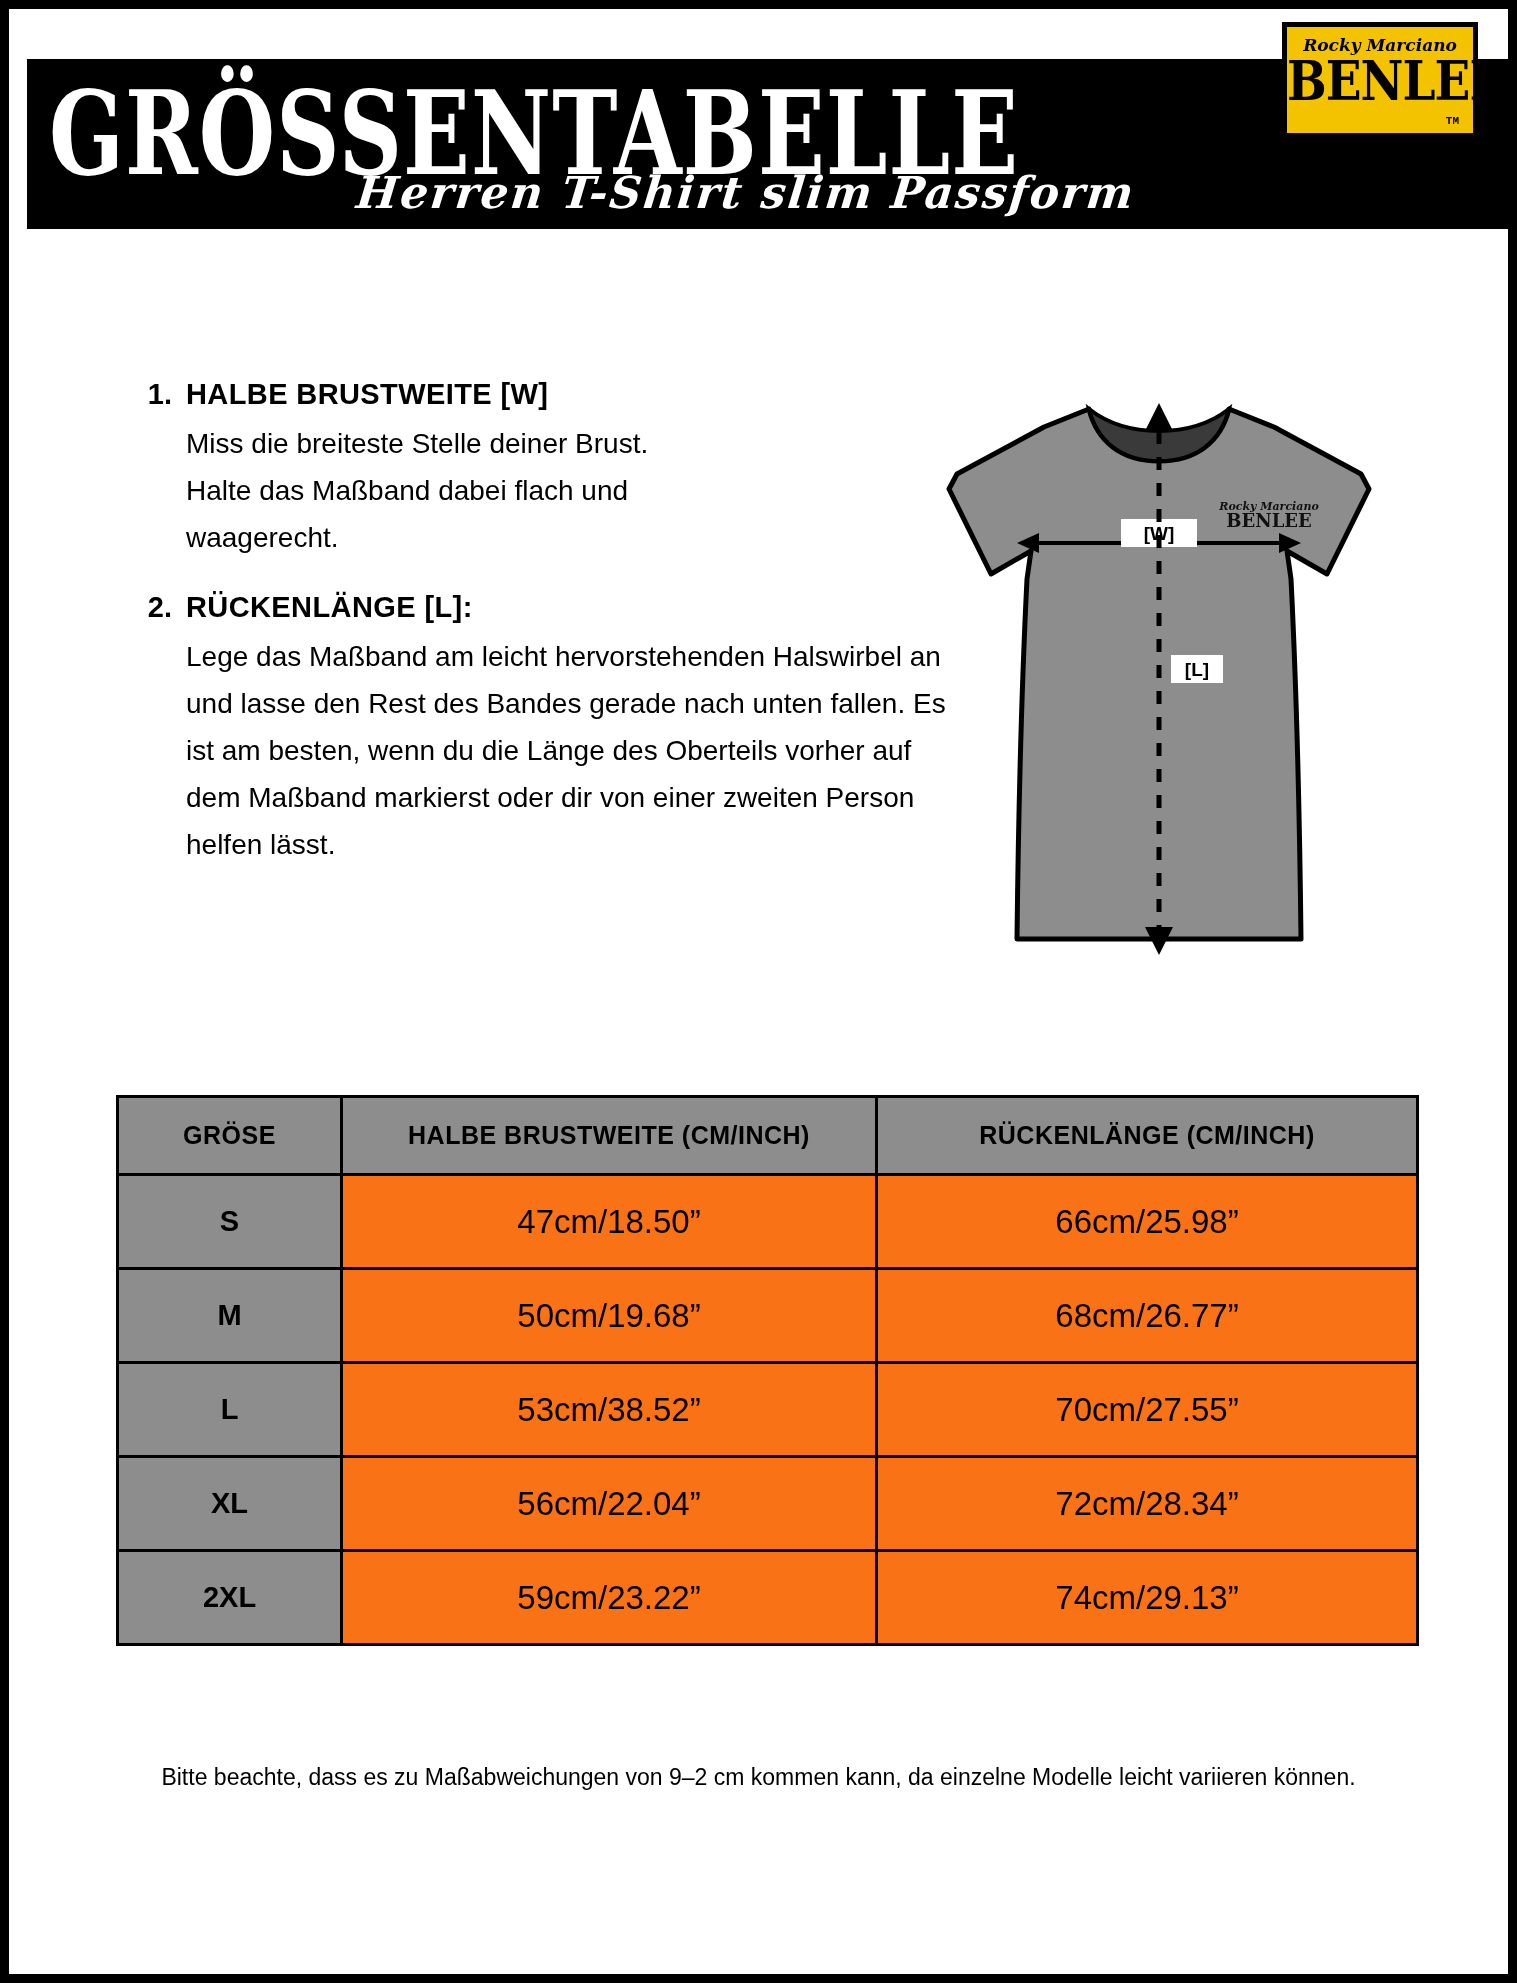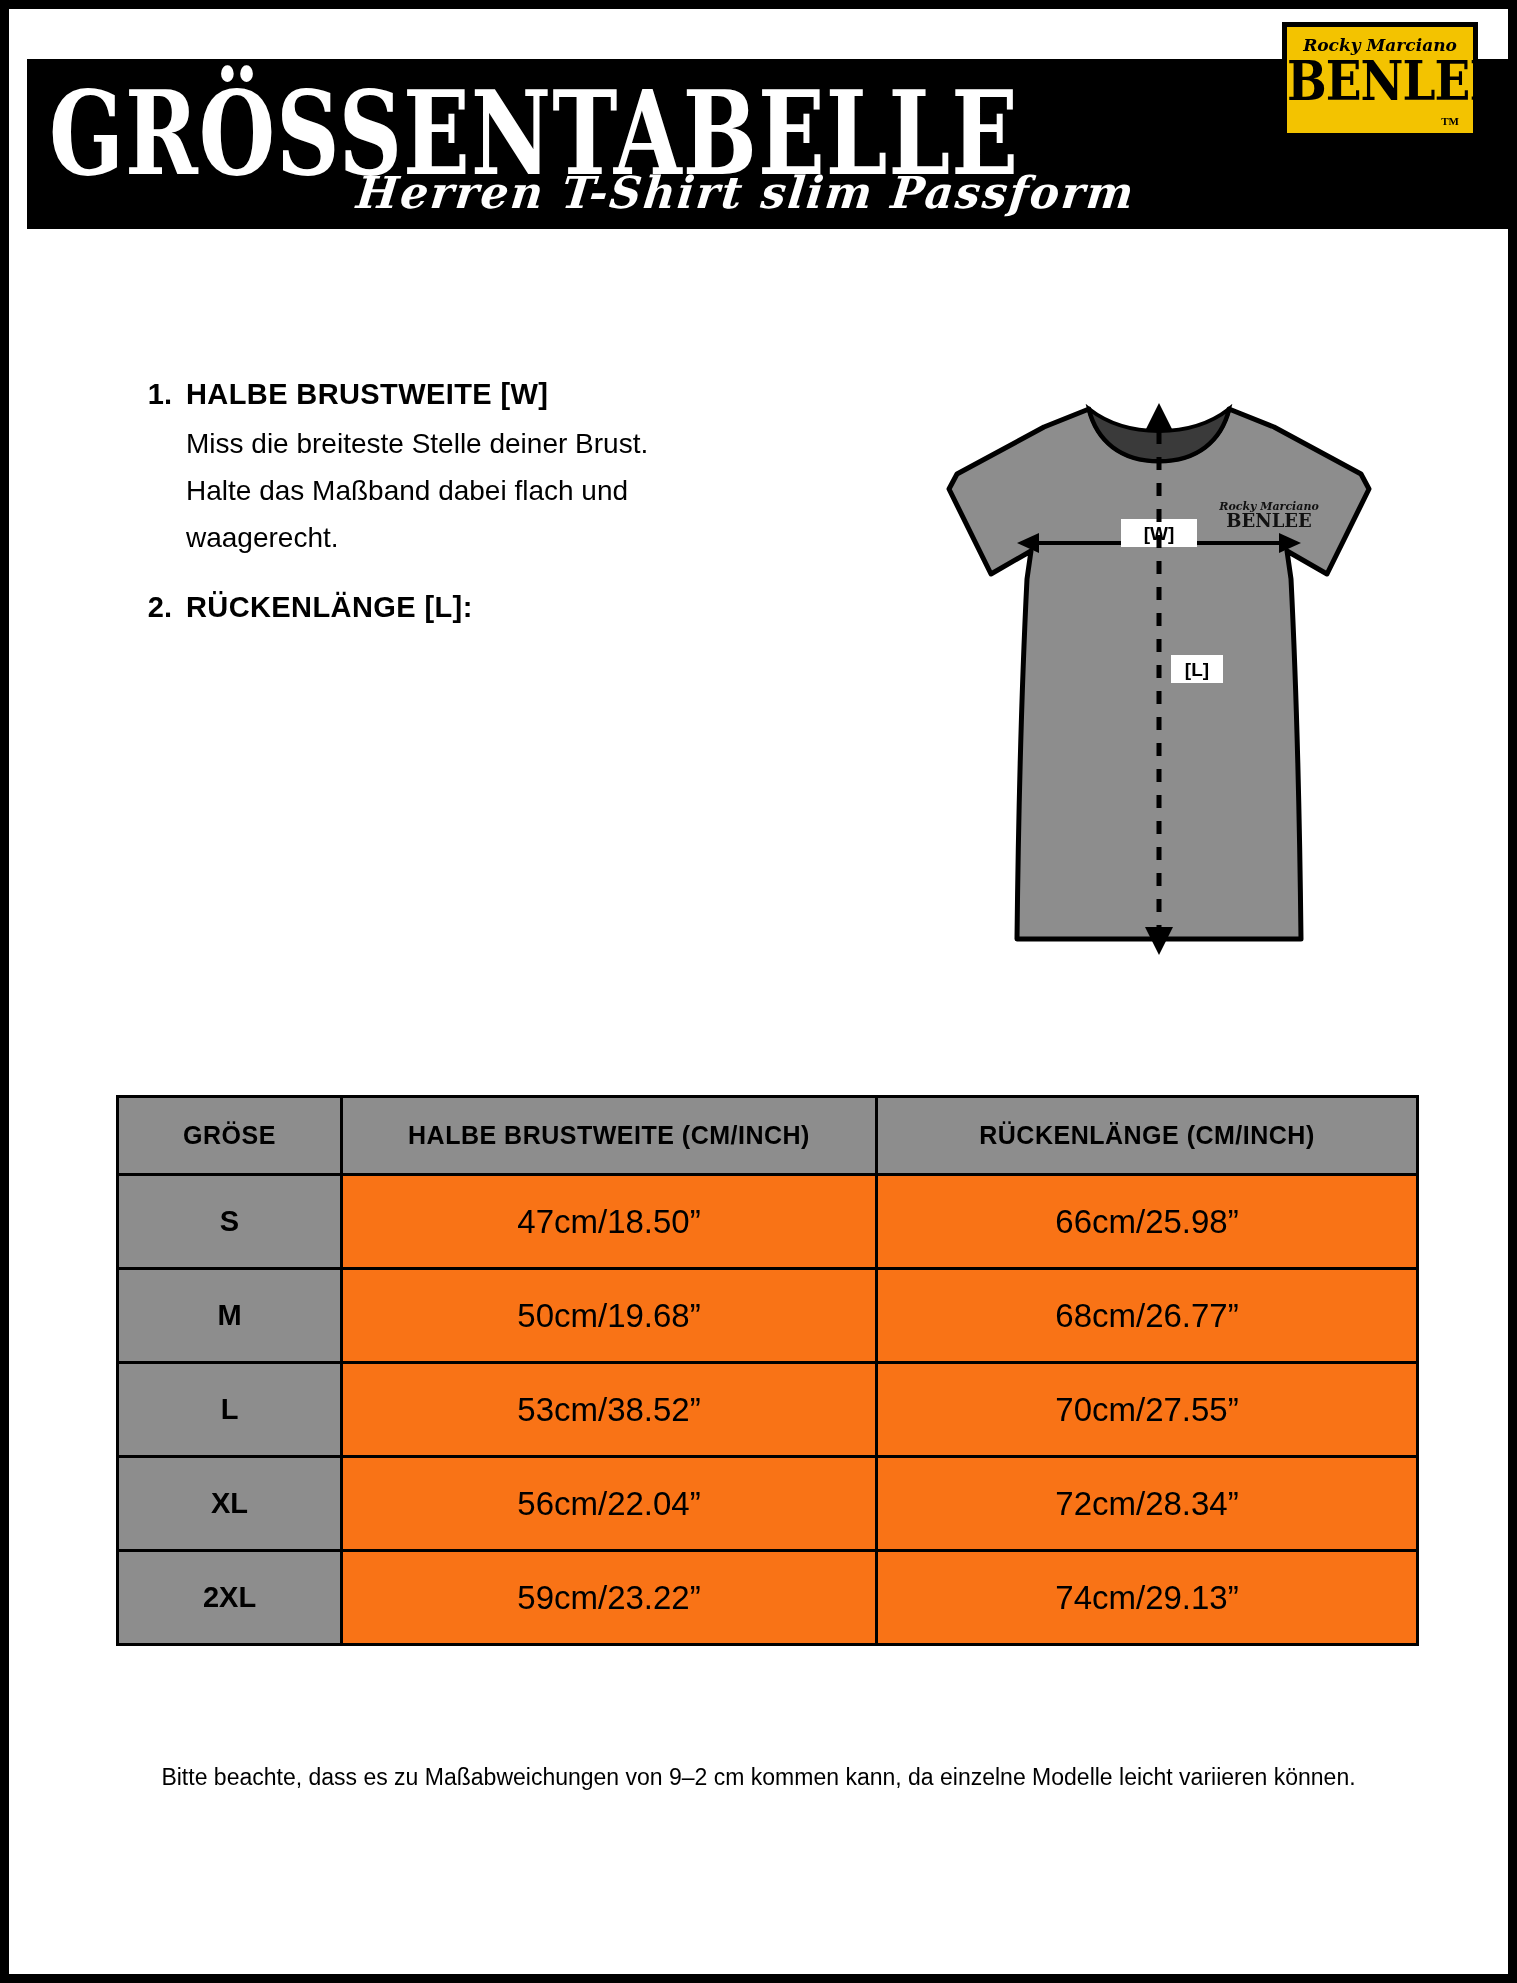--- a/index.html
+++ b/index.html
@@ -97,21 +97,21 @@
     color: #000;
     letter-spacing: -1px;
     transform: scaleY(1.15);
   }
   .logo-tm {
     position: absolute;
     right: 14px;
     bottom: 6px;
     font-size: 11px;
     font-weight: bold;
-    font-family: Liberation Serif, serif;
+    font-family: Liberation Mono, monospace;
   }
 
   
   .instructions {
     position: absolute;
     left: 125px;
     top: 365px;
     width: 830px;
   }
   .step {
@@ -227,20 +227,21 @@
       <div class="step-num">1.</div>
       <div class="step-body">
         <div class="step-title">HALBE BRUSTWEITE [W]</div>
         <div class="step-text" style="max-width:470px;">Miss die breiteste Stelle deiner Brust. Halte das Maßband dabei flach und waagerecht.</div>
       </div>
     </div>
     <div class="step">
       <div class="step-num">2.</div>
       <div class="step-body">
         <div class="step-title">RÜCKENLÄNGE [L]:</div>
+        <div class="step-text" style="max-width:790px;">Lege das Maßband am leicht hervorstehenden Halswirbel an und lasse den Rest des Bandes gerade nach unten fallen. Es ist am besten, wenn du die Länge des Oberteils vorher auf dem Maßband markierst oder dir von einer zweiten Person helfen lässt.</div>
       </div>
     </div>
   </div>
 
   <div class="diagram">
     <svg width="440" height="600" viewBox="0 0 440 600" xmlns="http://www.w3.org/2000/svg">
 
       <g>
         <path d="M150 30 L105 48 L18 95 L10 110 L52 195 L92 172 L88 200
                  C84 280 80 380 78 560 L362 560

